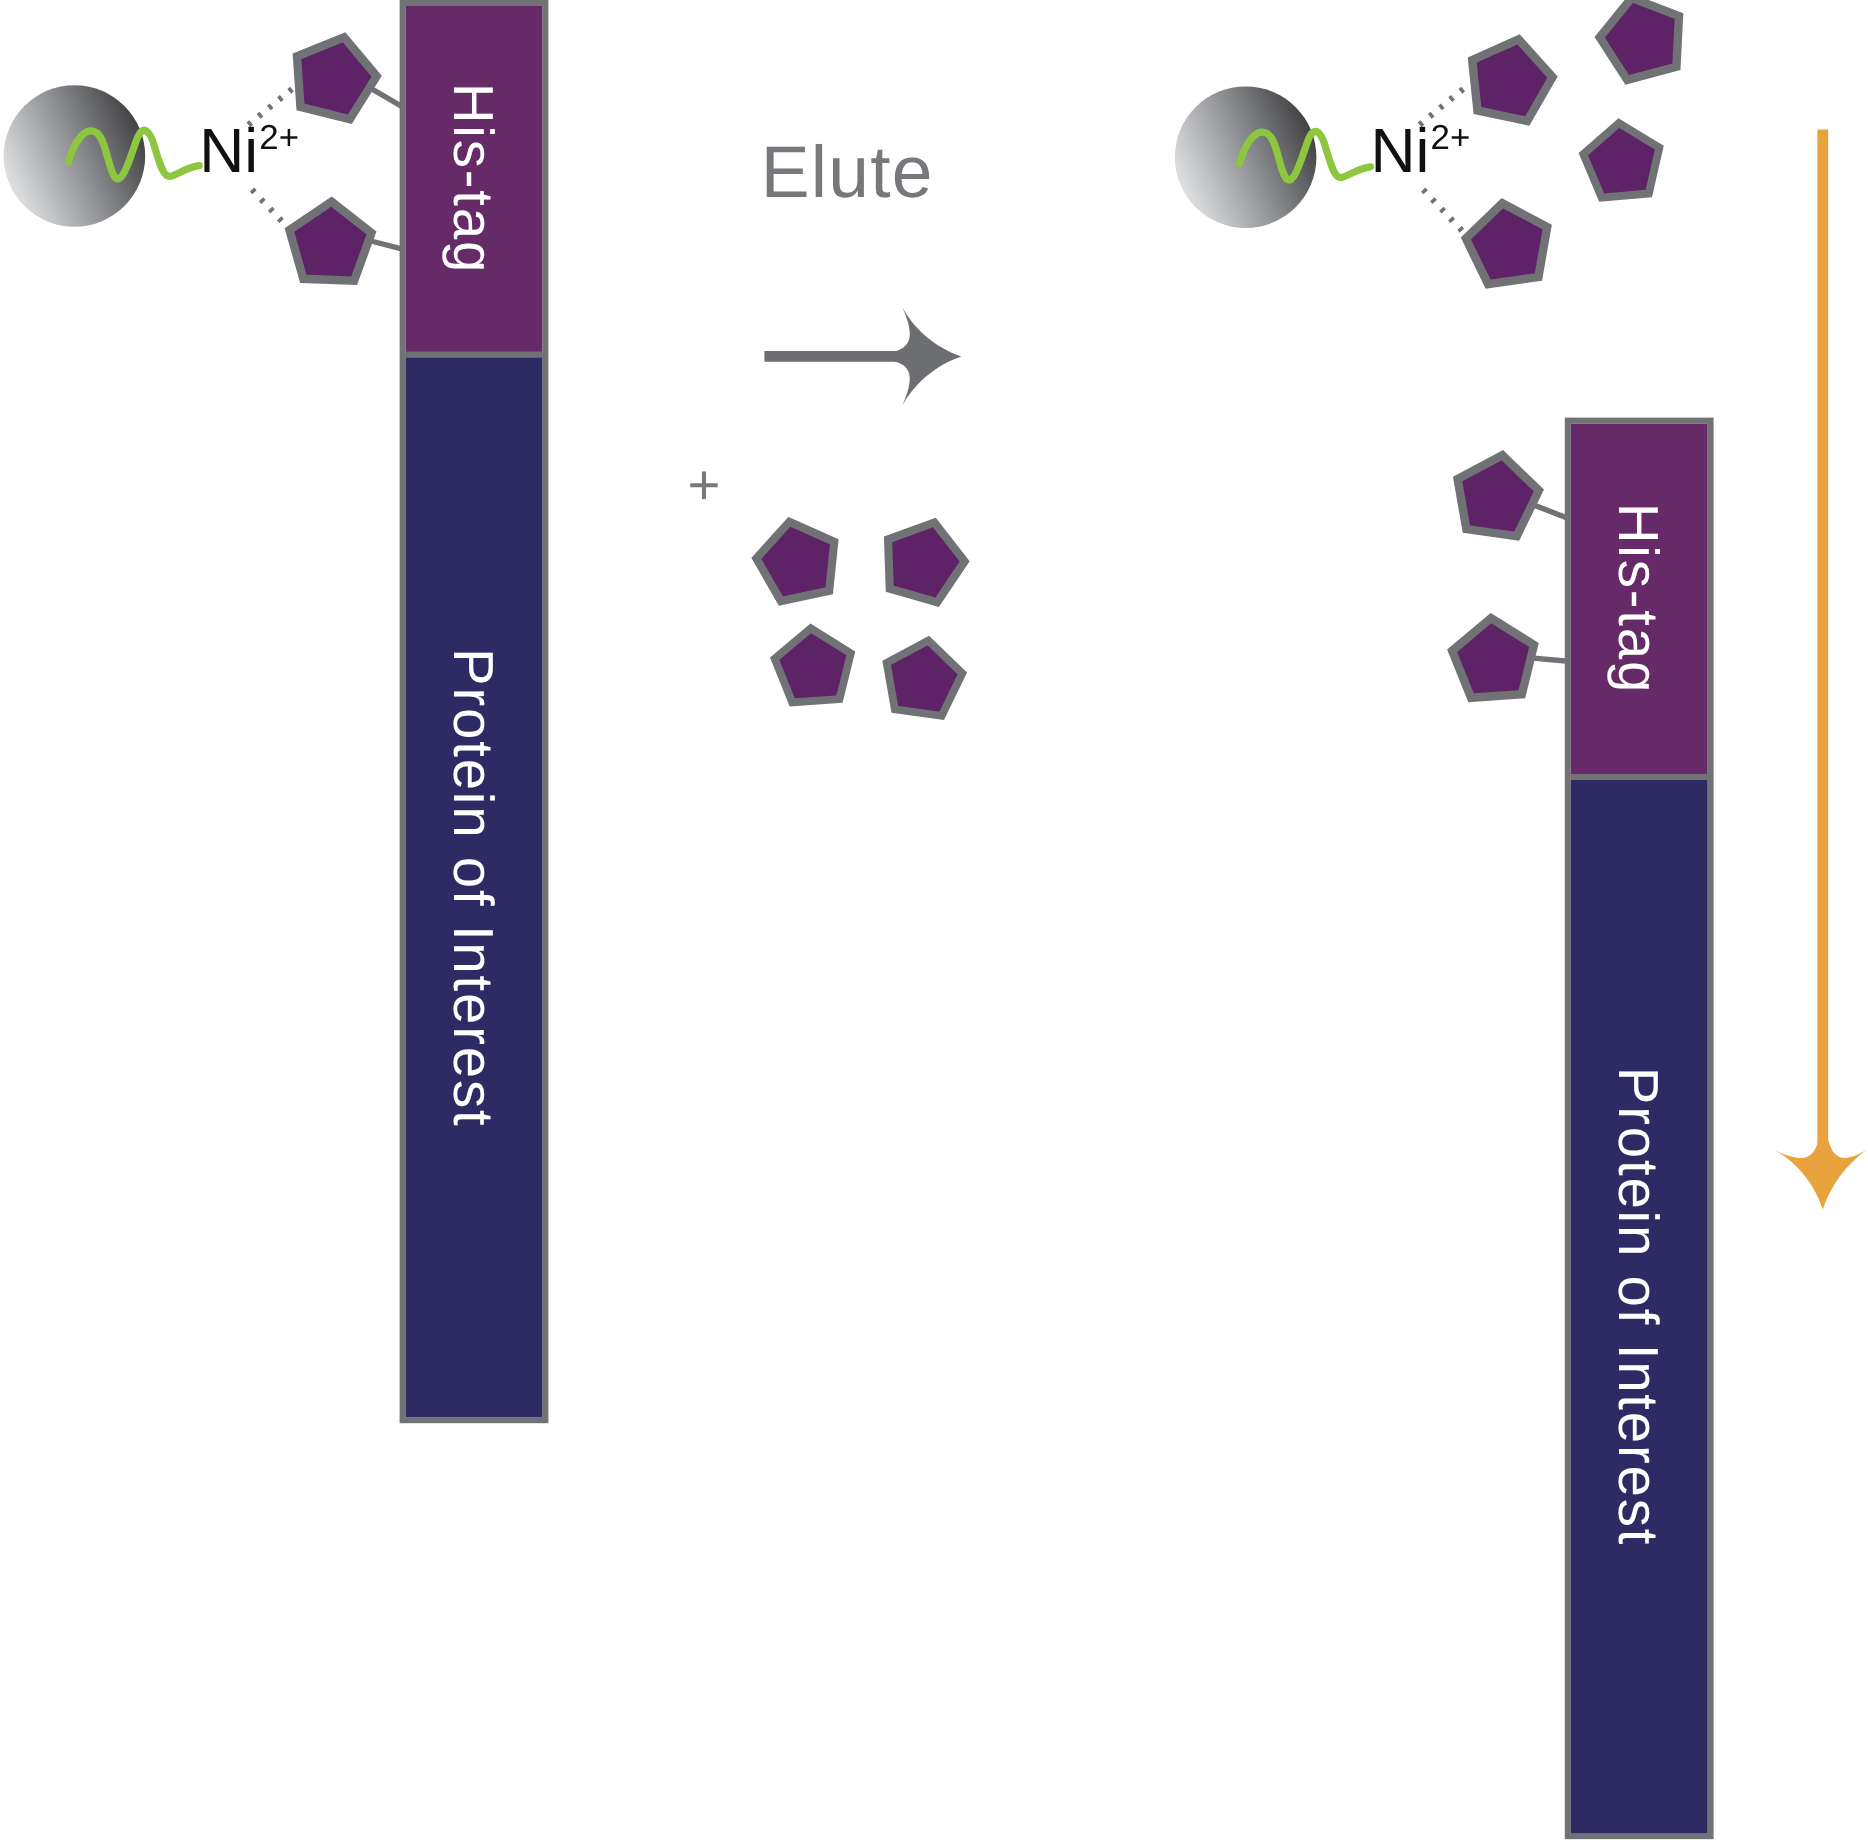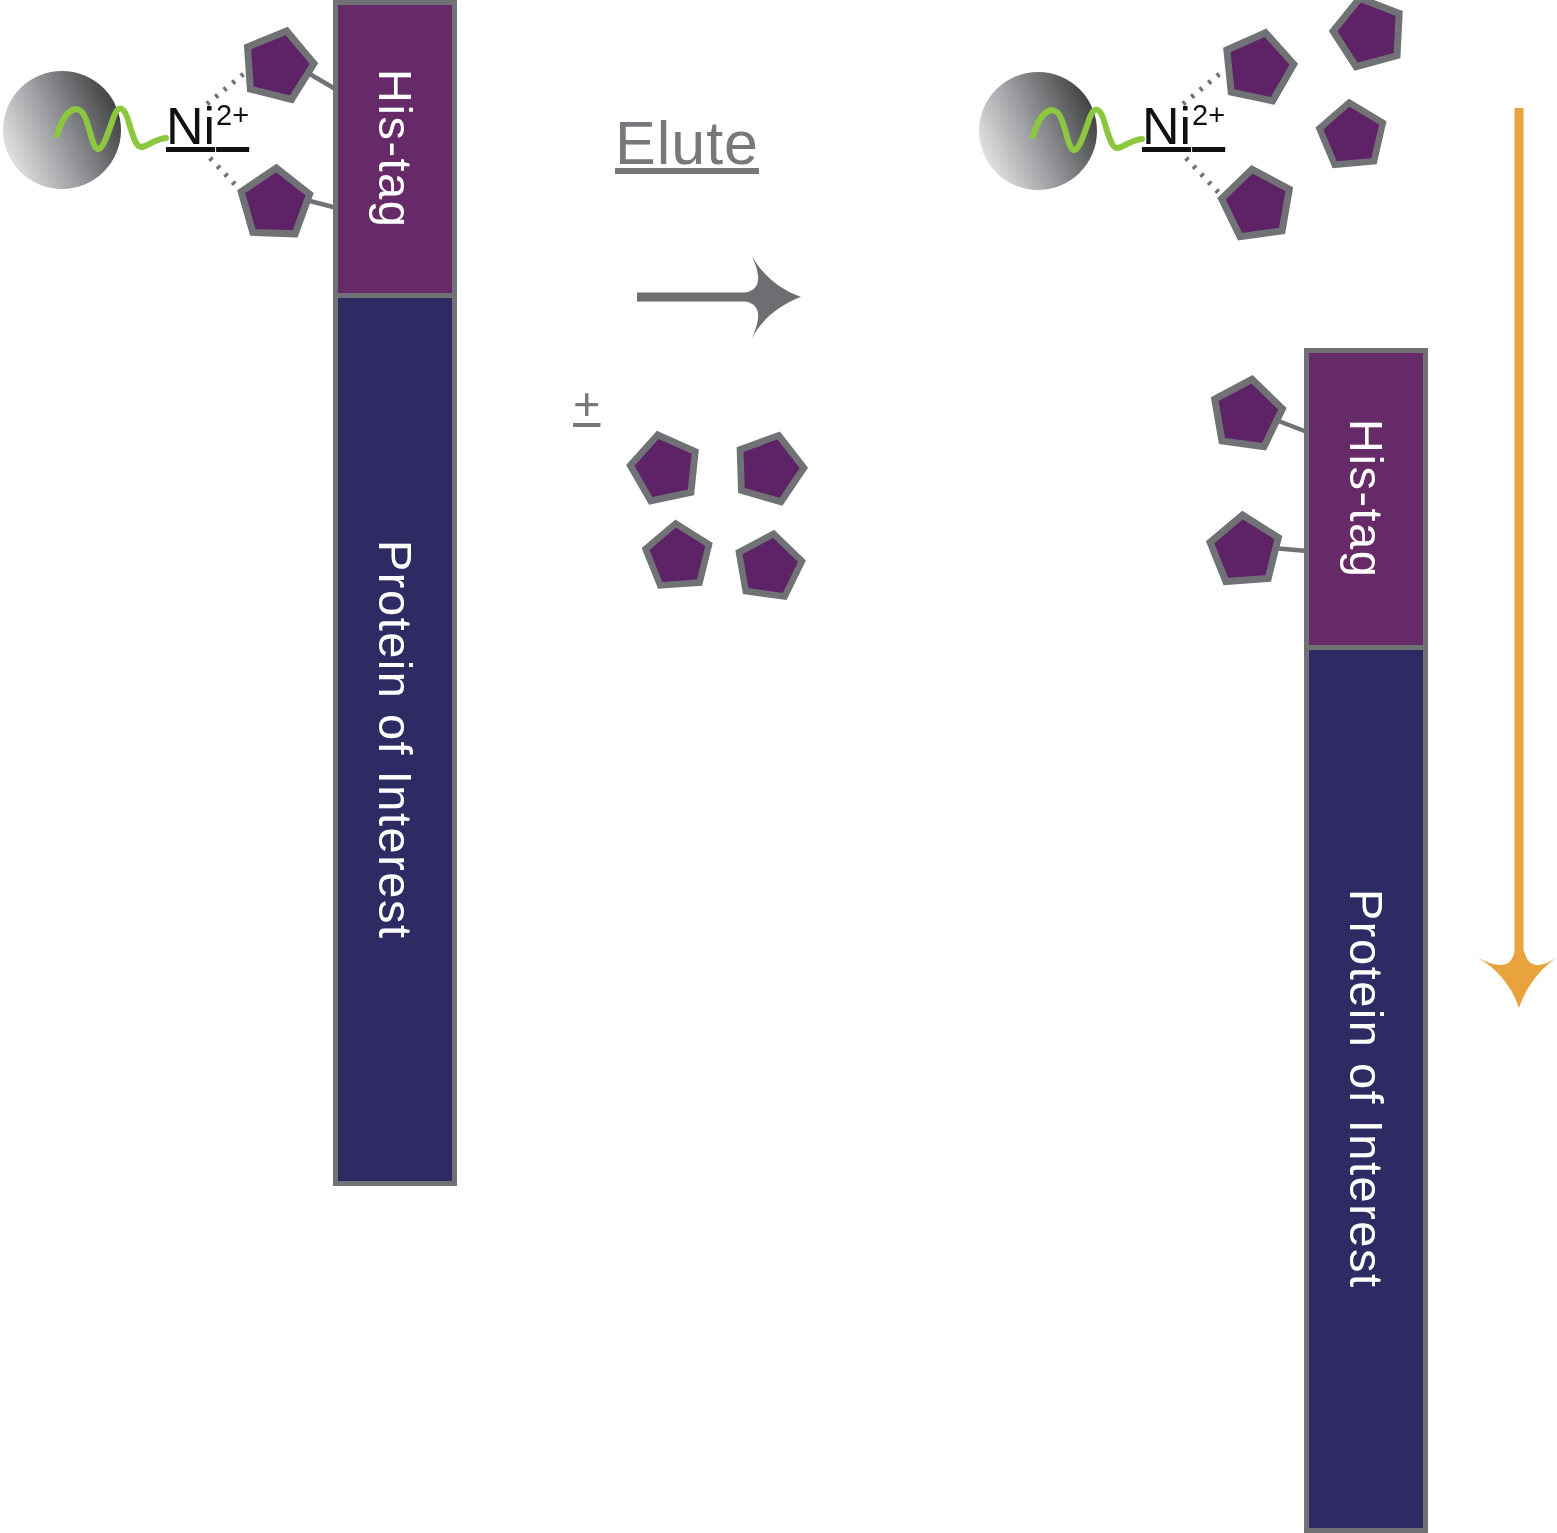--- a/index.html
+++ b/index.html
@@ -53,27 +53,27 @@
   }
   .bar-label {
     writing-mode: vertical-rl;
     white-space: nowrap;
     color: var(--bar-label-white);
     font-size: 47px;
     letter-spacing: 1.5px;
   }
 
   
-  .txt { position: absolute; white-space: nowrap; text-decoration: underline; }
+  .txt { position: absolute; white-space: nowrap; }
   .ni { color: var(--nickel-text); font-size: 52px; }
   .ni-left  { left: 166px; top: 96px; }
   .ni-right { left: 1142px; top: 96px; }
   .charge { font-size: 29px; position: relative; top: -19px; margin-left: 1px; }
   .gray-txt { color: var(--text-gray); }
-  .elute { left: 615px; top: 108px; font-size: 61px; letter-spacing: 1px; }
+  .elute { left: 634px; top: 108px; font-size: 61px; letter-spacing: 1px; }
   .plus  { left: 573px; top: 376px; font-size: 47px; }
   .imid  { left: 649px; top: 376px; font-size: 47px; letter-spacing: 0.5px; }
 </style>
 </head>
 <body>
 
 <div class="canvas">
 
   <svg class="art" viewBox="0 0 1557 1533">
     <defs>

